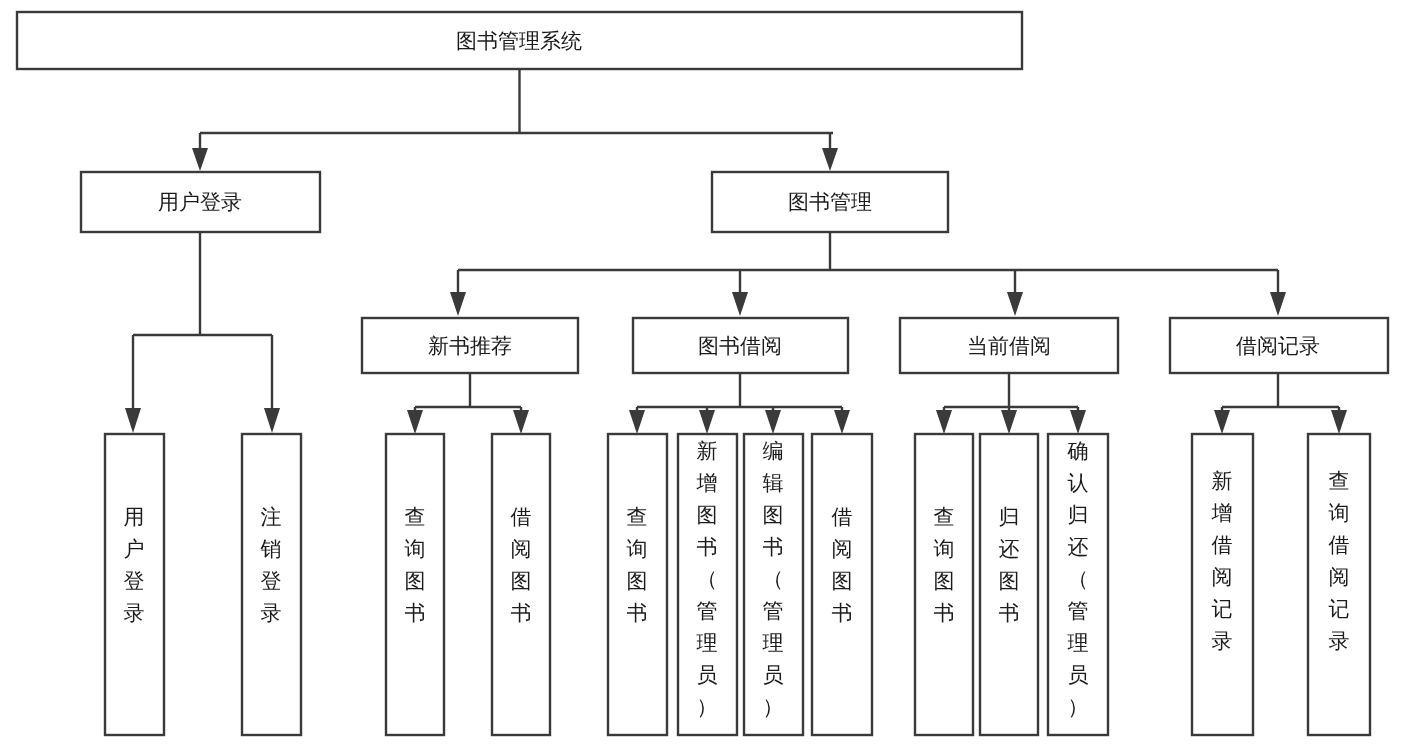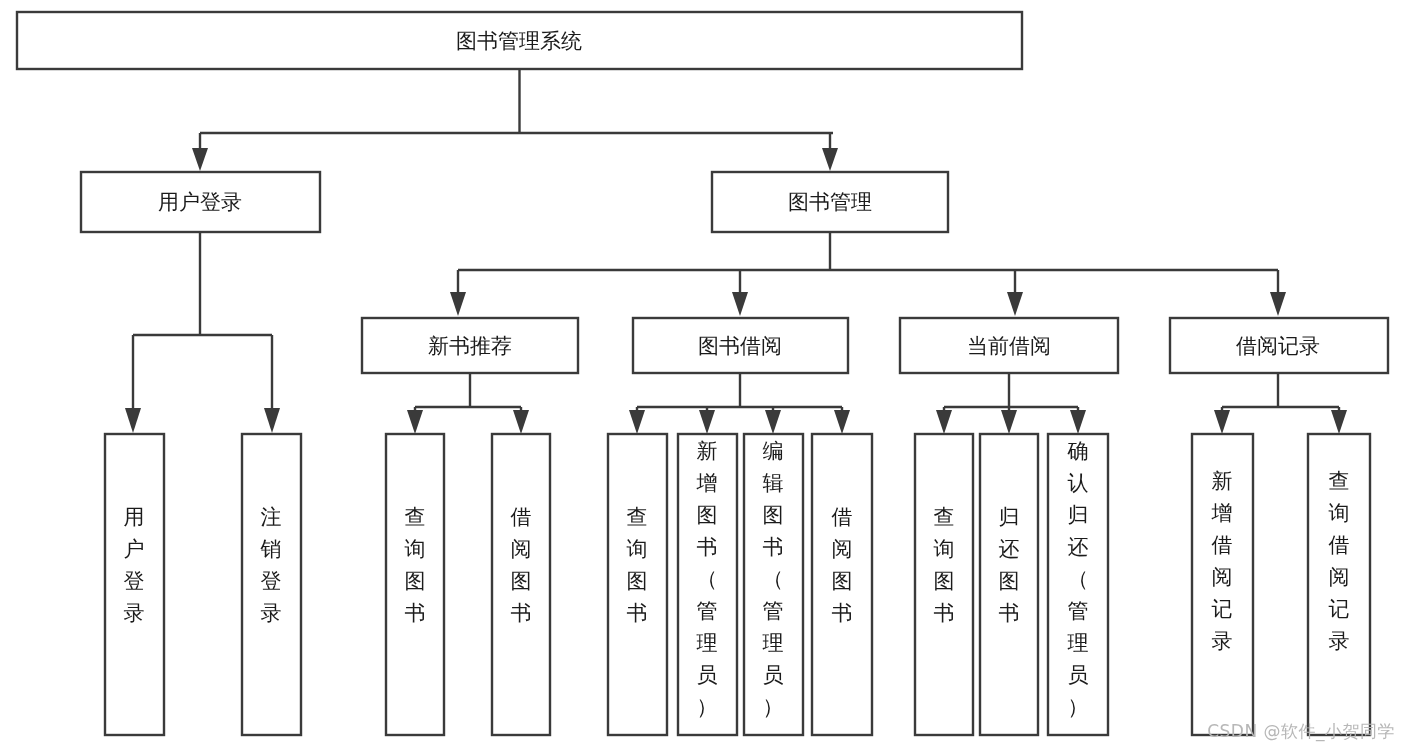--- a/index.html
+++ b/index.html
@@ -209,14 +209,13 @@
     <g>
       <rect class="node-box" x="1192" y="434" width="61" height="301"></rect>
       <text class="node-label-v" x="1222" y="488"><tspan x="1222" y="488">新</tspan><tspan x="1222" y="520">增</tspan><tspan x="1222" y="552">借</tspan><tspan x="1222" y="584">阅</tspan><tspan x="1222" y="616">记</tspan><tspan x="1222" y="648">录</tspan></text>
     </g>
     <g>
       <rect class="node-box" x="1308" y="434" width="62" height="301"></rect>
       <text class="node-label-v" x="1339" y="488"><tspan x="1339" y="488">查</tspan><tspan x="1339" y="520">询</tspan><tspan x="1339" y="552">借</tspan><tspan x="1339" y="584">阅</tspan><tspan x="1339" y="616">记</tspan><tspan x="1339" y="648">录</tspan></text>
     </g>
   </svg>
 
-  <div class="watermark">CSDN @软件_小贺同学</div>
 </div>
 
 </body></html>

